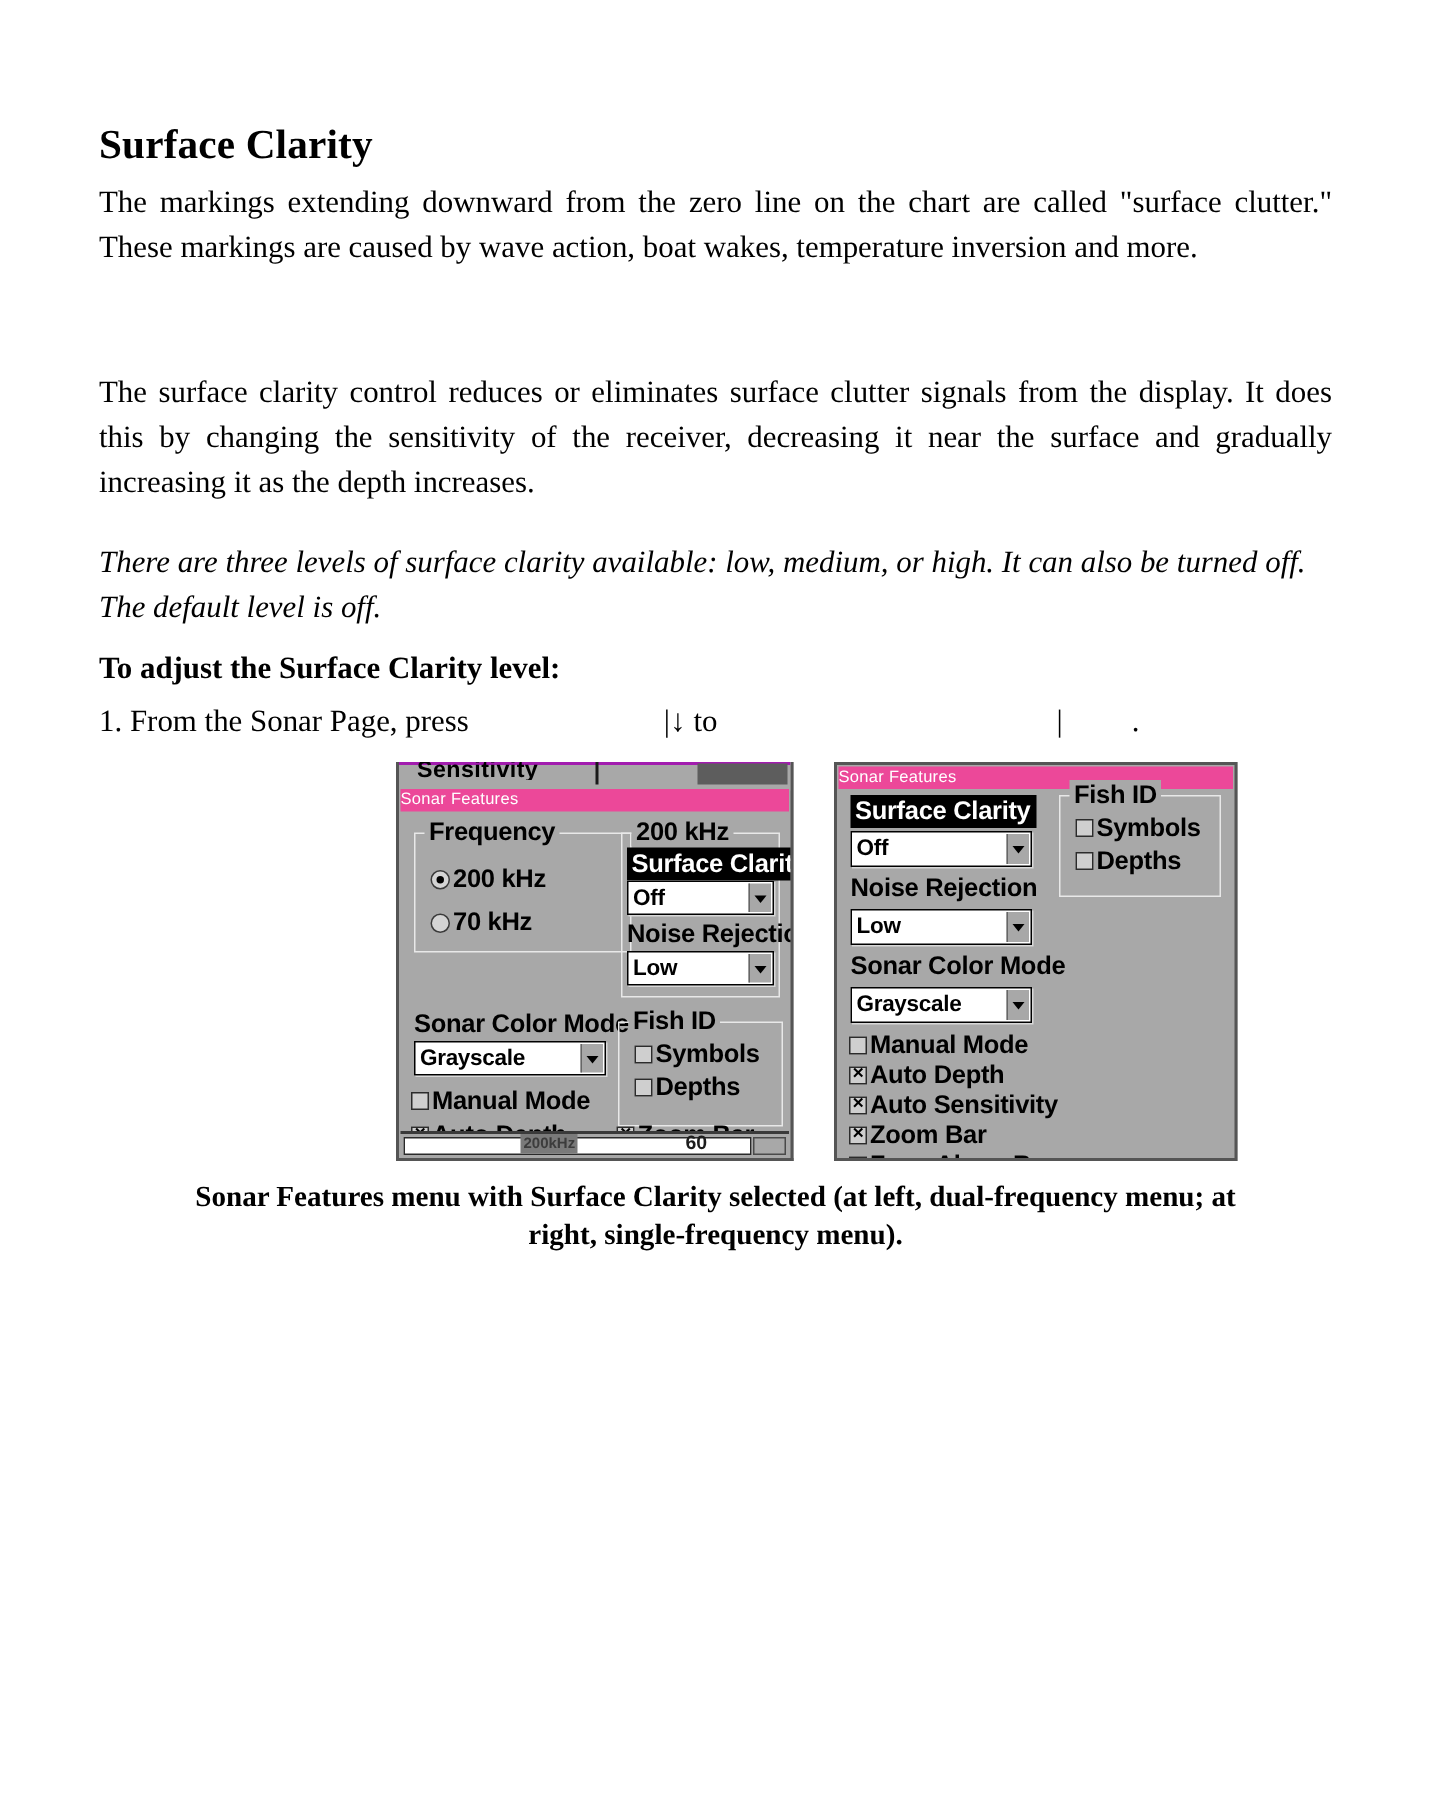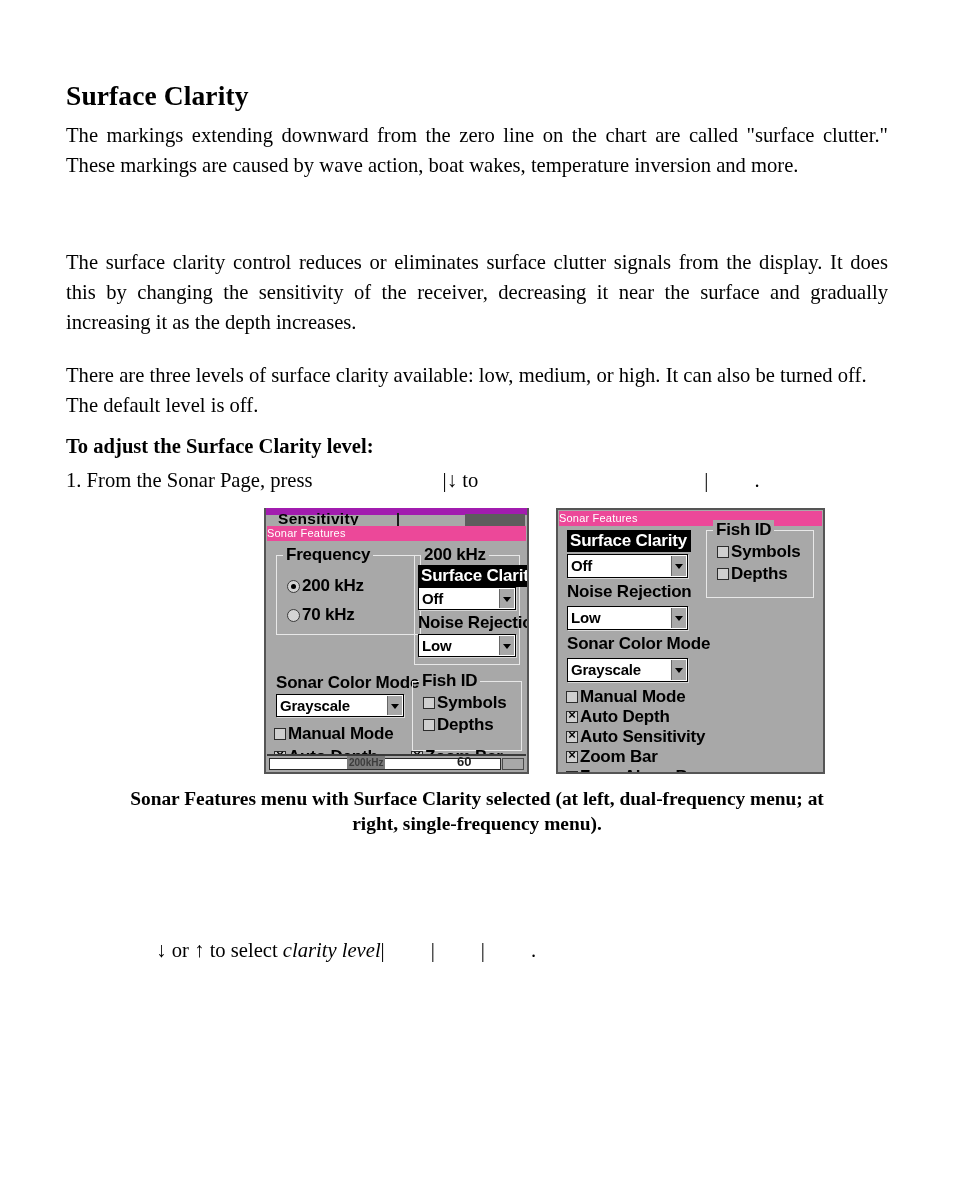--- a/index.html
+++ b/index.html
@@ -41,20 +41,21 @@
     left: 0;
     width: 822px;
     margin: 0;
     font-size: 20.6px;
     line-height: 30px;
     text-align: justify;
     text-justify: inter-word;
   }
   p.body-par.last-ragged {
     text-align: left;
+    font-style: italic;
   }
   #par1 { top: 120px; }
   #par2 { top: 225px; margin-top: 22px; }
   #par3 { top: 360px; }
 
   h2.sub-head {
     position: absolute;
     left: 0;
     top: 433px;
     margin: 0;
@@ -120,21 +121,21 @@
     background: #a8a8a8;
   }
 
   
   .residual-bar {
     position: absolute;
     left: 0; top: 0;
     width: 100%;
     height: 19px;
     background: #a8a8a8;
-    border-top: 7px solid #a21caf;
+    border-top: 2px solid #a21caf;
     box-sizing: border-box;
   }
   .residual-bar .res-label {
     position: absolute;
     left: 12px;
     top: -4px;
     font-size: 15.5px;
     font-weight: bold;
     color: #000;
     letter-spacing: 0.3px;
@@ -372,21 +373,20 @@
 
   <p class="body-par" id="par1">The markings extending downward from the zero line on the chart are called "surface clutter." These markings are caused by wave action, boat wakes, temperature inversion and more.</p>
   <p class="body-par" id="par2">The surface clarity control reduces or eliminates surface clutter signals from the display. It does this by changing the sensitivity of the receiver, decreasing it near the surface and gradually increasing it as the depth increases.</p>
   <p class="body-par last-ragged" id="par3">There are three levels of surface clarity available: low, medium, or high. It can also be turned off. The default level is off.</p>
 
   <h2 class="sub-head">To adjust the Surface Clarity level:</h2>
 
   <div class="step" id="step1"><span>1.</span> <span>From the Sonar Page, press</span><span class="gap-xl"></span><span>|</span><span class="arrow">↓</span> <span>to</span><span class="gap-xl"></span><span class="gap-lg"></span><span>|</span><span class="gap-md"></span><span>.</span></div>
 
 
-  <div class="step" id="step3"><span class="arrow">↓</span> <span>or</span> <span class="arrow">↑</span> <span>to select</span> <span class="ital">clarity level</span><span>|</span><span class="gap-md"></span><span>|</span><span class="gap-md"></span><span>|</span><span class="gap-md"></span><span>.</span></div>
 
   <div class="device" id="device-left">
 
     <div class="residual-bar">
       <div class="res-label">Sensitivity</div>
       <div class="res-tick"></div>
       <div class="res-block"></div>
     </div>
 
     <div class="title-bar">Sonar Features</div>

